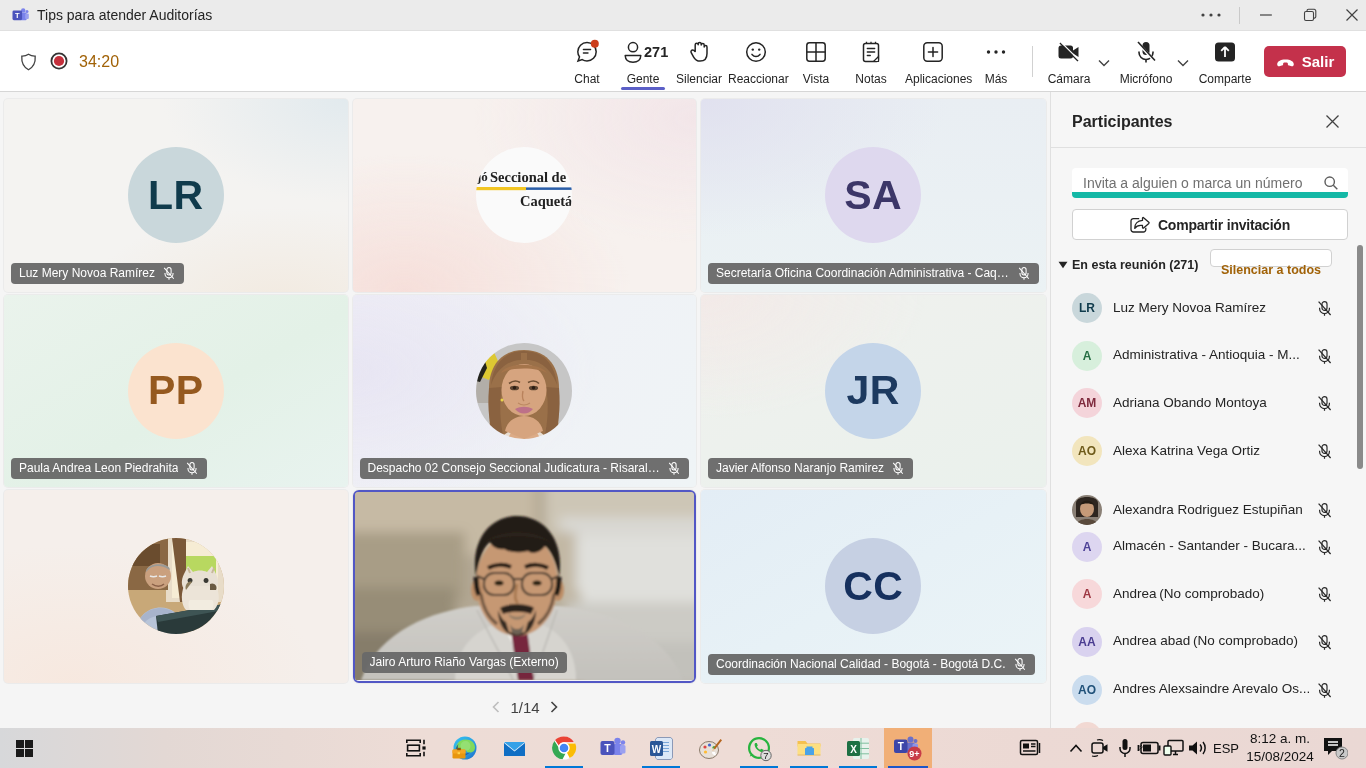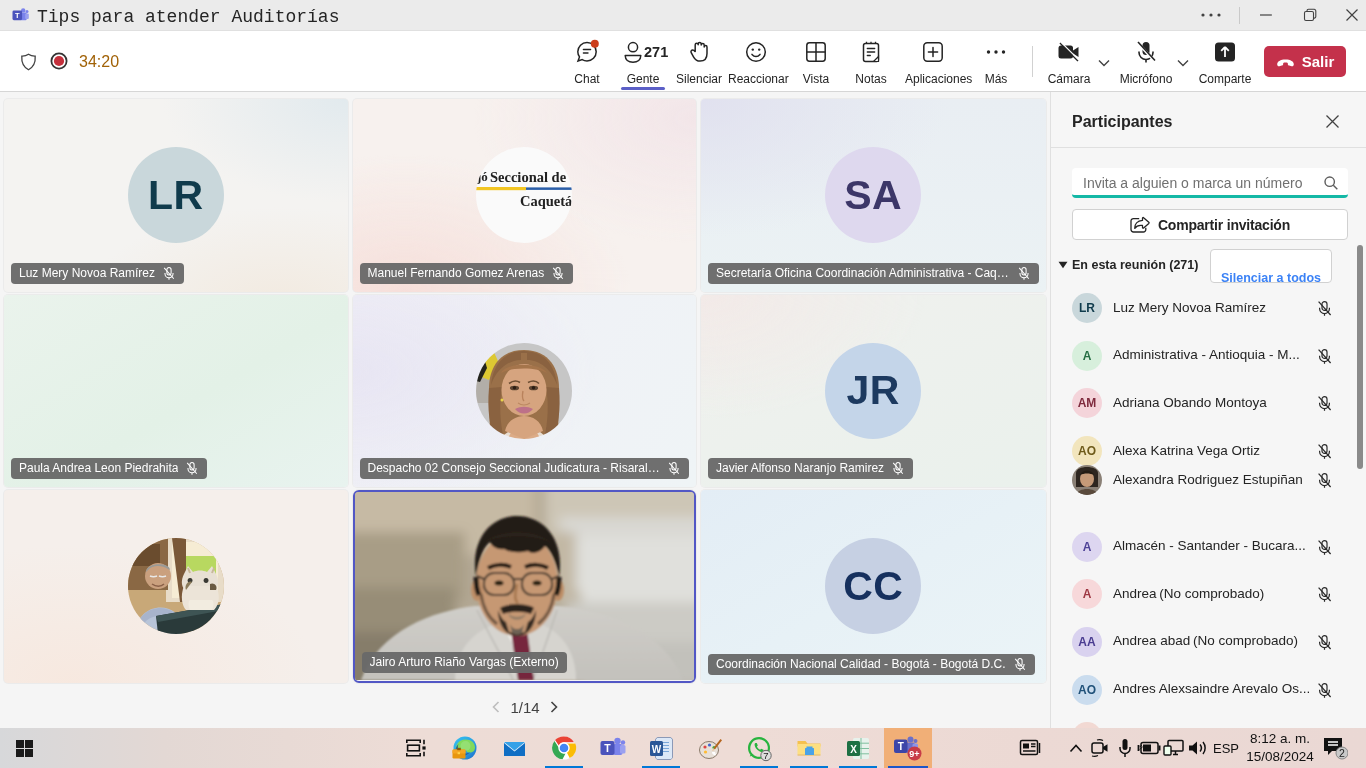--- a/index.html
+++ b/index.html
@@ -2,21 +2,21 @@
 <html><head>
 <meta charset="utf-8">
 <style>
 * { margin:0; padding:0; box-sizing:border-box; }
 html,body { width:1366px; height:768px; overflow:hidden; font-family:"Liberation Sans", sans-serif; }
 body { position:relative; background:#f5f5f5; }
 .abs { position:absolute; }
 
 
 #titlebar { position:absolute; left:0; top:0; width:1366px; height:31px; background:#ebebeb; border-bottom:1px solid #e0e0e0; }
-#titlebar .title { position:absolute; left:37px; top:7px; font-size:18px; color:#242424;font-family:Liberation Mono, monospace; }
+#titlebar .title { position:absolute; left:37px; top:7px; font-size:14px; color:#242424; }
 
 
 #toolbar { position:absolute; left:0; top:31px; width:1366px; height:61px; background:#ffffff; border-bottom:1px solid #d6d6d6; }
 .tbitem { position:absolute; top:8px; width:56px; text-align:center; color:#242424; }
 .tbitem .lbl { font-size:12px; margin-top:3px; color:#242424; display:block; }
 .tbitem svg { display:inline-block; }
 
 
 #stage { position:absolute; left:0; top:92px; width:1050px; height:636px; background:#f5f5f5; }
 .tile { position:absolute; border-radius:4px; overflow:hidden; box-shadow:0 0 0 1px rgba(0,0,0,0.04); }
@@ -26,26 +26,26 @@
 .nametag svg { flex:0 0 auto; }
 
 
 #pager { position:absolute; left:0; top:693px; width:1050px; height:28px; display:flex; align-items:center; justify-content:center; gap:8px; color:#424242; font-size:15px; }
 
 
 #panel { position:absolute; left:1050px; top:92px; width:316px; height:636px; background:#f6f6f6; border-left:1px solid #e0e0e0; }
 #panel .hdr { position:absolute; left:21px; top:21px; font-size:16px; font-weight:700; color:#242424; }
 #panel .closex { position:absolute; right:26px; top:22px; }
 #panel .hdrline { position:absolute; left:0; top:55px; width:316px; height:1px; background:#e0e0e0; }
-.searchbox { position:absolute; left:21px; top:76px; width:276px; height:30px; background:#ffffff; border-radius:4px; border-bottom:3px solid #14b8a6; }
+.searchbox { position:absolute; left:21px; top:76px; width:276px; height:30px; background:#ffffff; border-radius:4px; border-bottom:6px solid #14b8a6; }
 .searchbox .ph { position:absolute; left:11px; top:7px; font-size:14px; color:#707070; }
 .invbtn { position:absolute; left:21px; top:117px; width:276px; height:31px; background:#ffffff; border:1px solid #d1d1d1; border-radius:4px; display:flex; align-items:center; justify-content:center; gap:8px; font-size:14px; font-weight:700; color:#242424; letter-spacing:-0.2px; }
 .secrow { position:absolute; left:0; top:160px; width:316px; height:26px; }
 .secrow .sectitle { position:absolute; left:21px; top:6px; font-size:12.5px; font-weight:700; color:#242424; }
-.mutebtn { position:absolute; right:35px; top:-3px; height:26px; padding:16px 10px; background:#ffffff; border:1px solid #d1d1d1; border-radius:4px; font-size:12.5px; font-weight:700; color:#3b82f6; line-height:24px; }
+.mutebtn { position:absolute; right:35px; top:-3px; height:18px; padding:8px 10px; background:#ffffff; border:1px solid #d1d1d1; border-radius:4px; font-size:12.5px; font-weight:700; color:#a16207; line-height:24px; }
 .prow { position:absolute; left:0; width:316px; height:48px; }
 .prow .pav { position:absolute; left:21px; top:9px; width:30px; height:30px; border-radius:50%; display:flex; align-items:center; justify-content:center; font-size:12px; font-weight:700; }
 .prow .pname { position:absolute; left:62px; top:15.5px; font-size:13.5px; color:#242424; white-space:nowrap; }
 .prow .pmic { position:absolute; right:34px; top:16px; }
 #scrollbar { position:absolute; right:3px; top:153px; width:6px; height:224px; background:#8a8a8a; border-radius:3px; }
 
 
 #taskbar { position:absolute; left:0; top:728px; width:1366px; height:40px; background:linear-gradient(to right,#d7d8da 0%,#e3d8d4 12%,#eddcd6 30%,#eedcd6 55%,#ecd9d4 75%,#ead8d4 100%); }
 .tb-ico { position:absolute; top:0; width:44px; height:40px; display:flex; align-items:center; justify-content:center; }
 .tb-under { position:absolute; top:38px; height:2px; background:#0078d7; }
@@ -224,43 +224,35 @@
         </defs>
     <g clip-path="url(#clipLogo)">
       <rect width="96" height="96" fill="#fafafa"></rect>
       <text x="1" y="34" font-family="Liberation Serif" font-size="13" font-weight="bold" fill="#222">jó</text>
       <text x="14" y="35" font-family="Liberation Serif" font-size="14.5" font-weight="bold" fill="#222">Seccional de</text>
       <rect x="0" y="40" width="50" height="3.2" fill="#f2c522"></rect>
       <rect x="50" y="40.4" height="2.5" width="46" fill="#2a5ea8"></rect>
       <text x="44" y="59" font-family="Liberation Serif" font-size="14.5" font-weight="bold" fill="#222">Caquetá</text>
     </g>
   </svg>
-<div class="nametag">
-        <span>Manuel Fernando Gomez Arenas</span>
-        <svg width="14" height="15" viewBox="0 0 16 16">
-          <rect x="5.6" y="1.2" width="4.8" height="8.4" rx="2.4" fill="none" stroke="#fff" stroke-width="1.2"></rect>
-          <path d="M3.4 7.4 v0.8 a4.6 4.6 0 0 0 9.2 0 v-0.8" fill="none" stroke="#fff" stroke-width="1.2"></path>
-          <line x1="8" y1="12.8" x2="8" y2="15" stroke="#fff" stroke-width="1.2"></line>
-          <line x1="2.5" y1="1.5" x2="13.5" y2="14" stroke="#fff" stroke-width="1.2"></line>
-        </svg>
-      </div>
     </div>
     <div class="tile" style="left: 701px; top: 7px; width: 344.5px; height: 192.5px; background: radial-gradient(130% 130% at 0% 0%, rgba(223, 222, 238, 0.8) 0%, rgba(238, 243, 245, 0) 55%), linear-gradient(rgb(233, 238, 243) 0%, rgb(235, 242, 244) 100%);">
       <div class="avatar" style="background:#ded8ee;color:#3c3668">SA</div>
       <div class="nametag">
         <span>Secretaría Oficina Coordinación Administrativa - Caquetá</span>
         <svg width="14" height="15" viewBox="0 0 16 16">
           <rect x="5.6" y="1.2" width="4.8" height="8.4" rx="2.4" fill="none" stroke="#fff" stroke-width="1.2"></rect>
           <path d="M3.4 7.4 v0.8 a4.6 4.6 0 0 0 9.2 0 v-0.8" fill="none" stroke="#fff" stroke-width="1.2"></path>
           <line x1="8" y1="12.8" x2="8" y2="15" stroke="#fff" stroke-width="1.2"></line>
           <line x1="2.5" y1="1.5" x2="13.5" y2="14" stroke="#fff" stroke-width="1.2"></line>
         </svg>
       </div>
     </div>
     <div class="tile" style="left: 4px; top: 202.5px; width: 343.5px; height: 192.5px; background: linear-gradient(150deg, rgb(234, 243, 236) 0%, rgb(227, 241, 231) 55%, rgb(232, 243, 239) 100%);">
+      <div class="avatar" style="background:#fbe3cf;color:#95591f">PP</div>
       <div class="nametag">
         <span>Paula Andrea Leon Piedrahita</span>
         <svg width="14" height="15" viewBox="0 0 16 16">
           <rect x="5.6" y="1.2" width="4.8" height="8.4" rx="2.4" fill="none" stroke="#fff" stroke-width="1.2"></rect>
           <path d="M3.4 7.4 v0.8 a4.6 4.6 0 0 0 9.2 0 v-0.8" fill="none" stroke="#fff" stroke-width="1.2"></path>
           <line x1="8" y1="12.8" x2="8" y2="15" stroke="#fff" stroke-width="1.2"></line>
           <line x1="2.5" y1="1.5" x2="13.5" y2="14" stroke="#fff" stroke-width="1.2"></line>
         </svg>
       </div>
     </div>
@@ -520,21 +512,21 @@
       <div class="prow" style="top: 335.1px;">
         <div class="pav" style="background:#f2e5bd;color:#6e5a1a">AO</div>
         <div class="pname">Alexa Katrina Vega Ortiz</div>
         <div class="pmic"><svg width="17" height="17" viewBox="0 0 17 17">
             <rect x="6" y="1.6" width="5" height="8.8" rx="2.5" fill="none" stroke="#2b2b2b" stroke-width="1.2"></rect>
             <path d="M3.6 7.8 v0.9 a4.9 4.9 0 0 0 9.8 0 v-0.9" fill="none" stroke="#2b2b2b" stroke-width="1.2"></path>
             <line x1="8.5" y1="13.6" x2="8.5" y2="15.8" stroke="#2b2b2b" stroke-width="1.2"></line>
             <line x1="2.6" y1="1.6" x2="14.6" y2="15" stroke="#2b2b2b" stroke-width="1.2"></line>
           </svg></div>
       </div>
-      <div class="prow" style="top: 364px;">
+      <div class="prow" style="top: 394px;">
         <div class="pav" style="overflow:hidden">
   <svg width="30" height="30" viewBox="0 0 30 30">
     <rect width="30" height="30" fill="#8a8076"></rect>
     <path d="M4 8 C4 0 26 0 26 8 l0 14 -22 0 Z" fill="#2e2620"></path>
     <ellipse cx="15" cy="14" rx="7" ry="8" fill="#c59a78"></ellipse>
     <path d="M8 10 C10 4 20 4 22 10 C18 8 12 8 8 10 Z" fill="#241c14"></path>
     <path d="M4 30 C6 22 24 22 26 30 Z" fill="#5a4a3c"></path>
   </svg>
 </div>
         <div class="pname">Alexandra Rodriguez Estupiñan</div>

